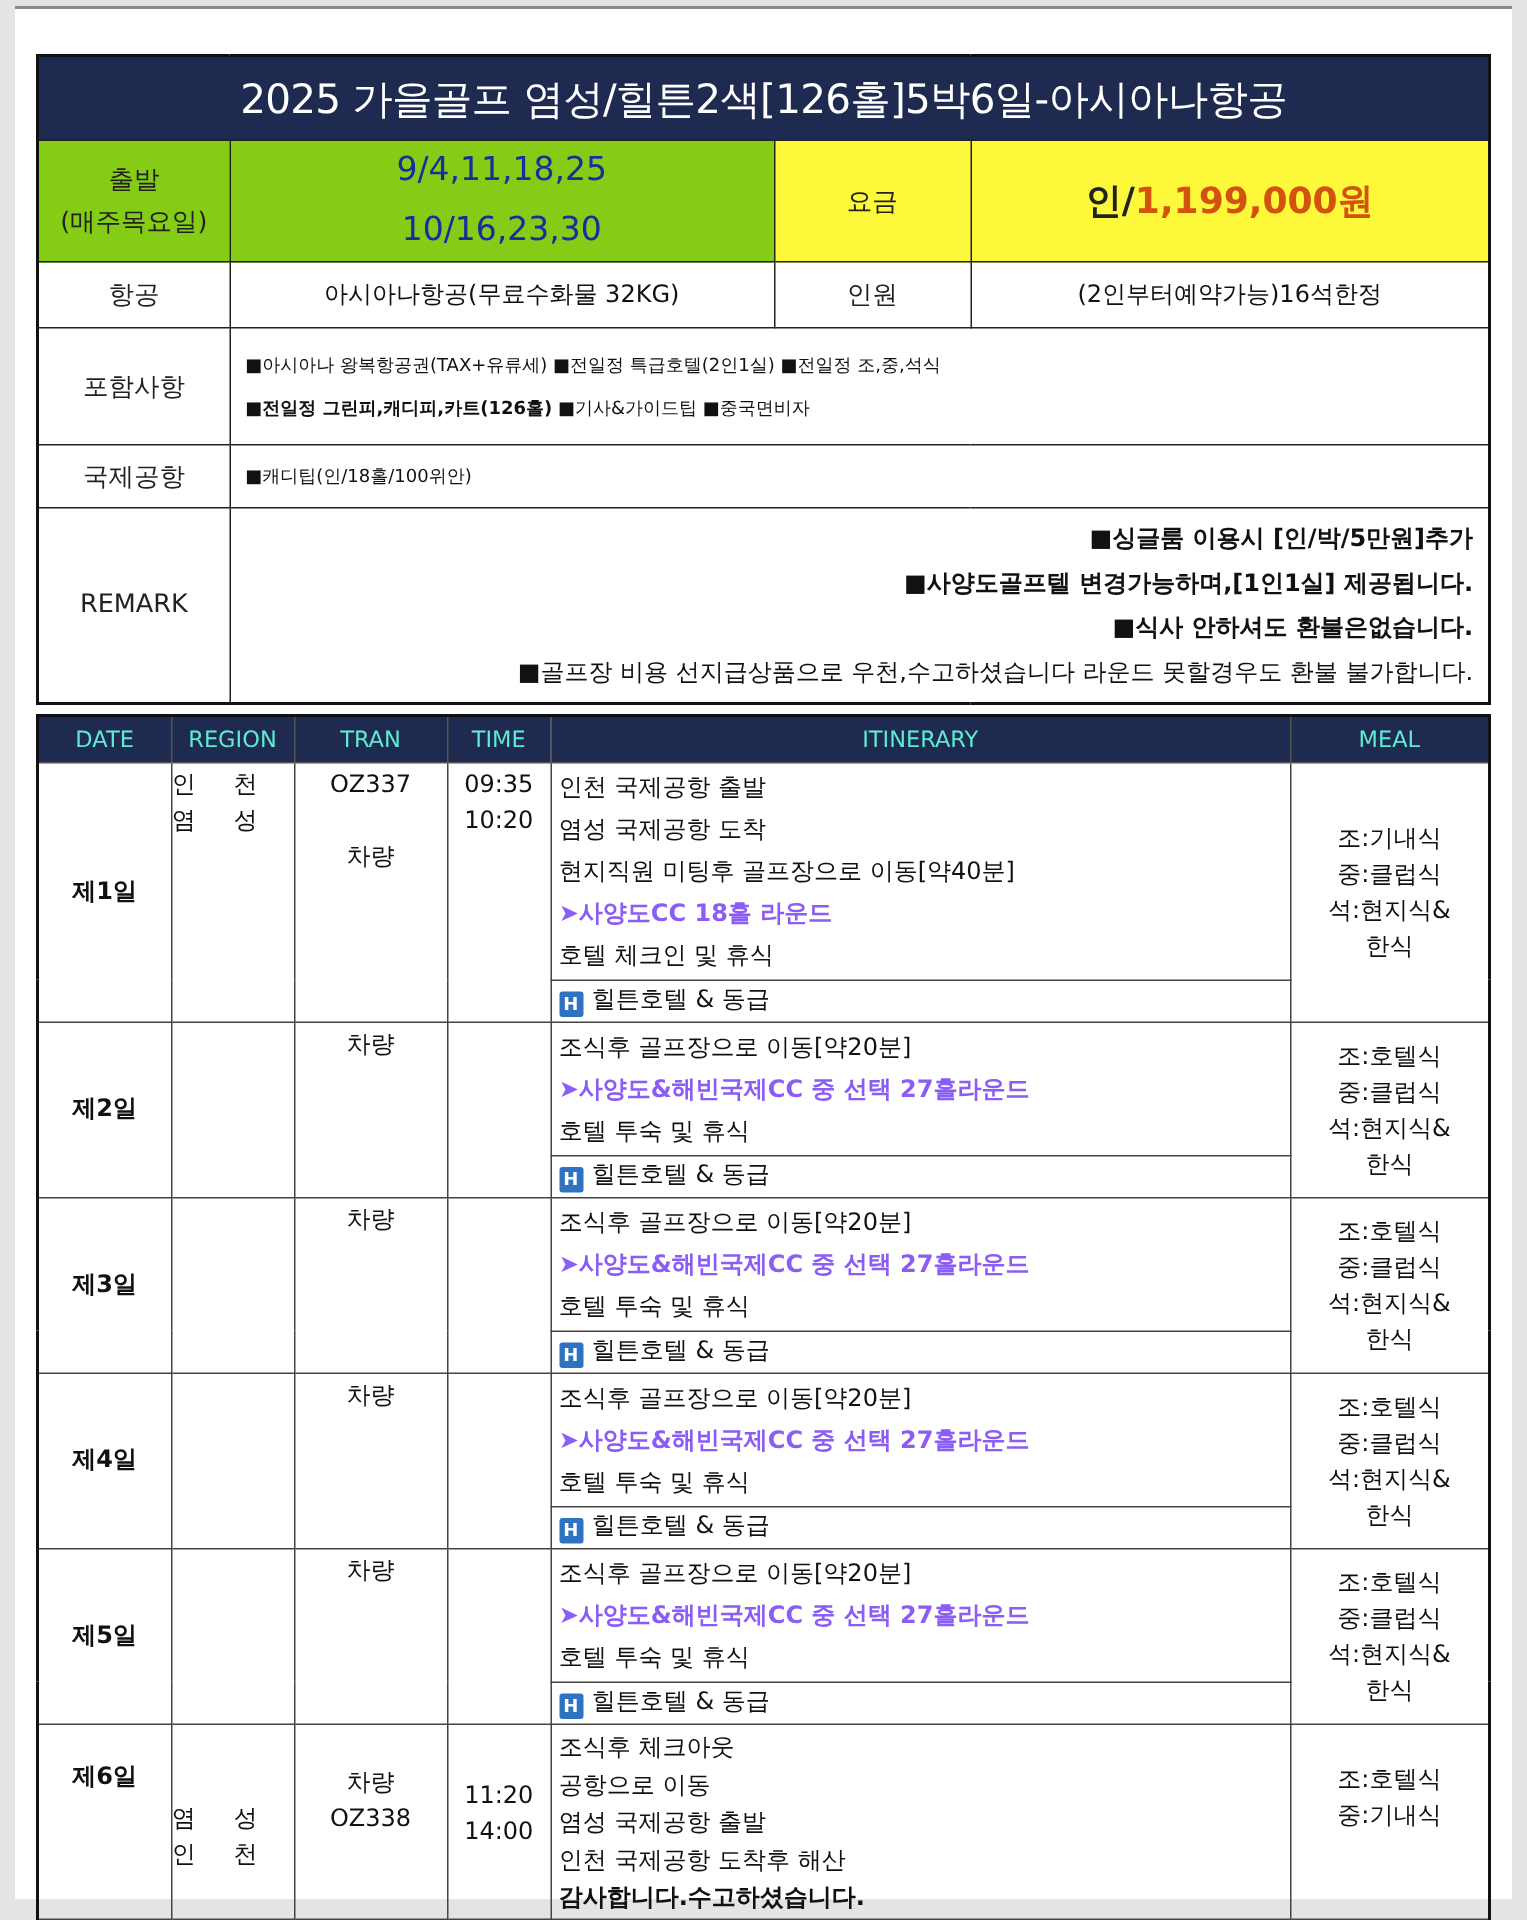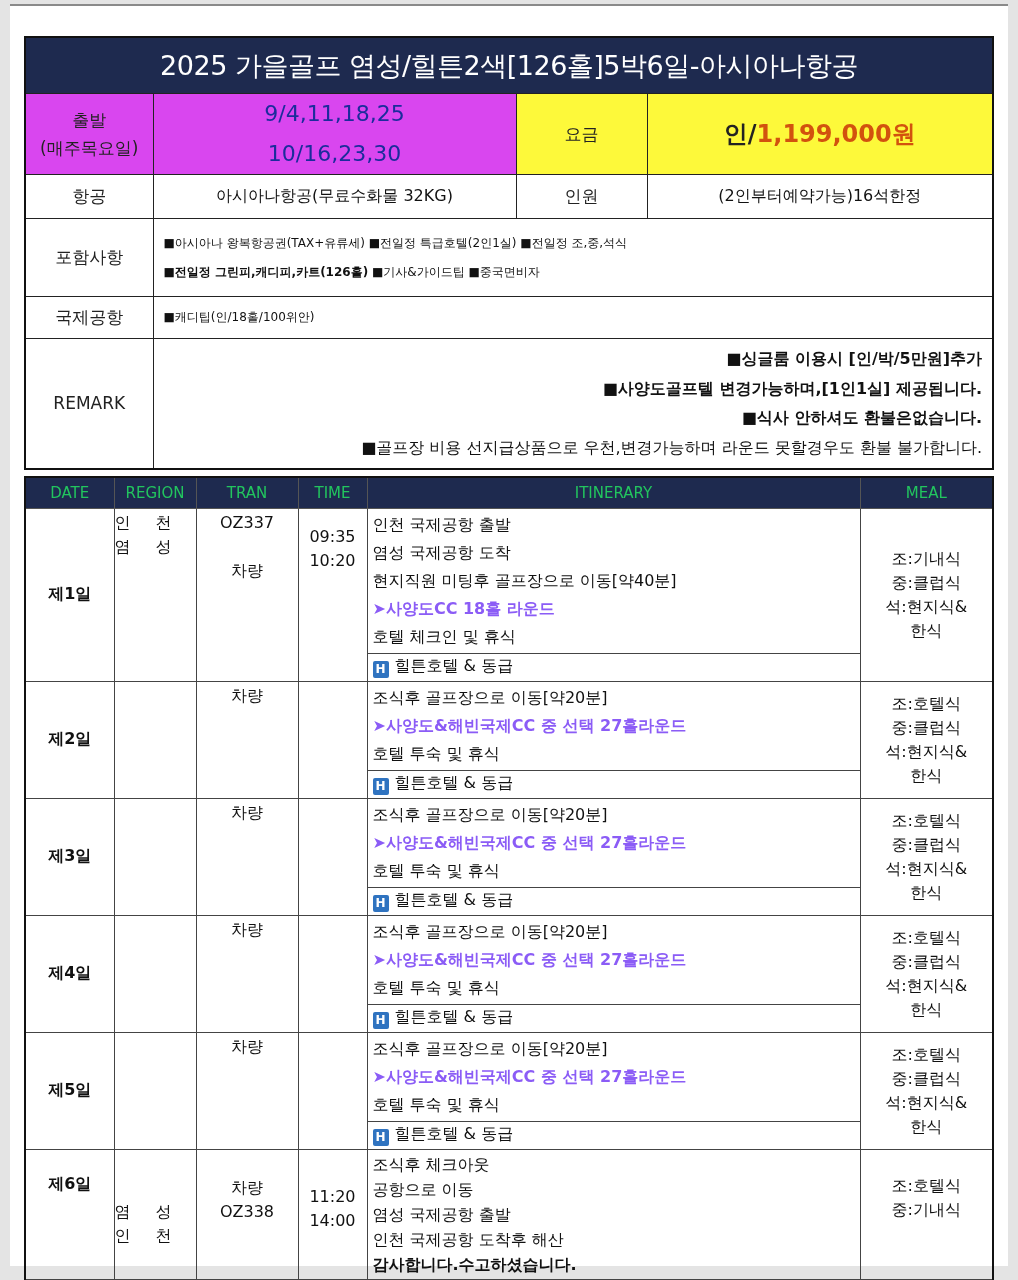--- a/index.html
+++ b/index.html
@@ -17,42 +17,42 @@
     table { border-collapse:collapse; width:968px; table-layout:fixed;margin-top:20px; }
     td, th { border:1px solid #222; padding:0; vertical-align:middle; }
 
     
     .summary { border:2px solid #111; }
     .title-cell {
       background:#1e2a4f; color:#fff; height:55px; text-align:center;
       font-size:27px; letter-spacing:-0.5px;
     }
     .label-cell { text-align:center; font-size:17px; color:#222; }
-    .green { background:#d946ef; }
+    .green { background:#84cc16; }
     .yellow { background:#fdf93a; }
     .dates { color:#1b2c9c; font-size:22px; text-align:center; line-height:40px; }
     .price { font-size:24px; text-align:center; font-weight:bold; color:#222; }
     .price .amt { color:#d2520e; }
     .plain { font-size:16px; text-align:center; }
     .list { font-size:12px; padding:4px 10px; line-height:29px; }
     .list .b { font-weight:bold; }
     .remark { font-size:16px; padding:4px 10px; line-height:29.5px;text-align:right; }
     .remark .b { font-weight:bold; }
 
     
     .itin { margin-top:6px; border:2px solid #111; }
     .itin th {
-      background:#1e2a4f; color:#22c55e; font-weight:normal; font-size:15px;
+      background:#1e2a4f; color:#5eead4; font-weight:normal; font-size:15px;
       height:30px; border-color:#555;
     }
     .itin td { font-size:16px; border-color:#444; }
     .day { text-align:center; font-weight:bold; font-size:17px; }
     .reg { vertical-align:top; font-size:16px; line-height:24px; padding-top:2px; letter-spacing:10px; }
     .tran { text-align:center; vertical-align:top; font-size:16px; line-height:24px; padding-top:2px; }
-    .time { text-align:center; vertical-align:top; font-size:16px; line-height:24px; padding-top:16px; }
+    .time { text-align:center; vertical-align:top; font-size:16px; line-height:24px; padding-top:2px; }
     .meal { text-align:center; font-size:16px; line-height:24px; }
     .act { padding:2px 5px; line-height:28px; font-size:16px; }
     .act .hl { color:#8b5cf6; font-weight:bold; }
     .act .thanks { font-weight:bold; }
     .hotel { padding:0 5px; height:27px; font-size:16px; }
     .hicon {
       display:inline-block; width:16px; height:17px; background:#2f73c0;
       color:#fff; font-size:12px; font-weight:bold; text-align:center;
       line-height:17px; border-radius:2px; margin-right:6px; vertical-align:-2px;
     }
@@ -105,21 +105,21 @@
     <tr style="height:42px">
       <td class="label-cell">국제공항</td>
       <td colspan="3" class="list">■캐디팁(인/18홀/100위안)</td>
     </tr>
     <tr style="height:130px">
       <td class="label-cell">REMARK</td>
       <td colspan="3" class="remark">
         <div class="b">■싱글룸 이용시 [인/박/5만원]추가</div>
         <div class="b">■사양도골프텔 변경가능하며,[1인1실] 제공됩니다.</div>
         <div class="b">■식사 안하셔도 환불은없습니다.</div>
-        <div>■골프장 비용 선지급상품으로 우천,변경가능하며 라운드 못할경우도 환불 불가합니다.</div>
+        <div>■골프장 비용 선지급상품으로 우천,수고하셨습니다 라운드 못할경우도 환불 불가합니다.</div>
       </td>
     </tr>
   </tbody>
       </table>
 
   <table class="itin">
     <colgroup>
           <col style="width:89px">
           <col style="width:82px">
           <col style="width:102px">

